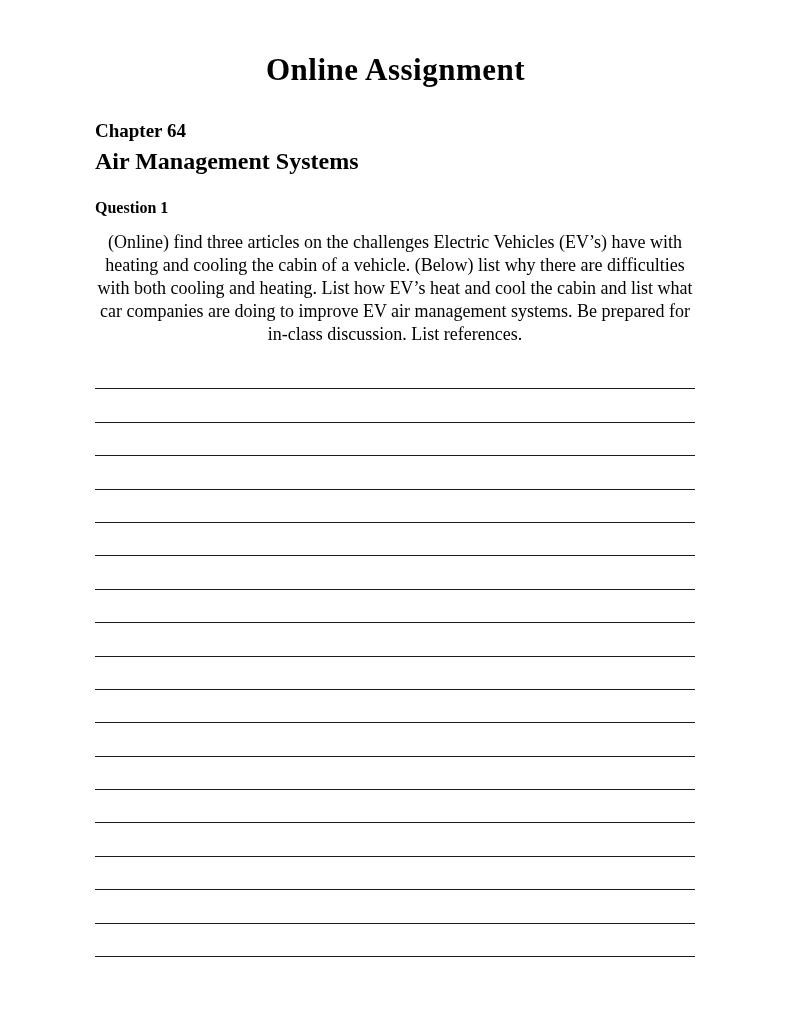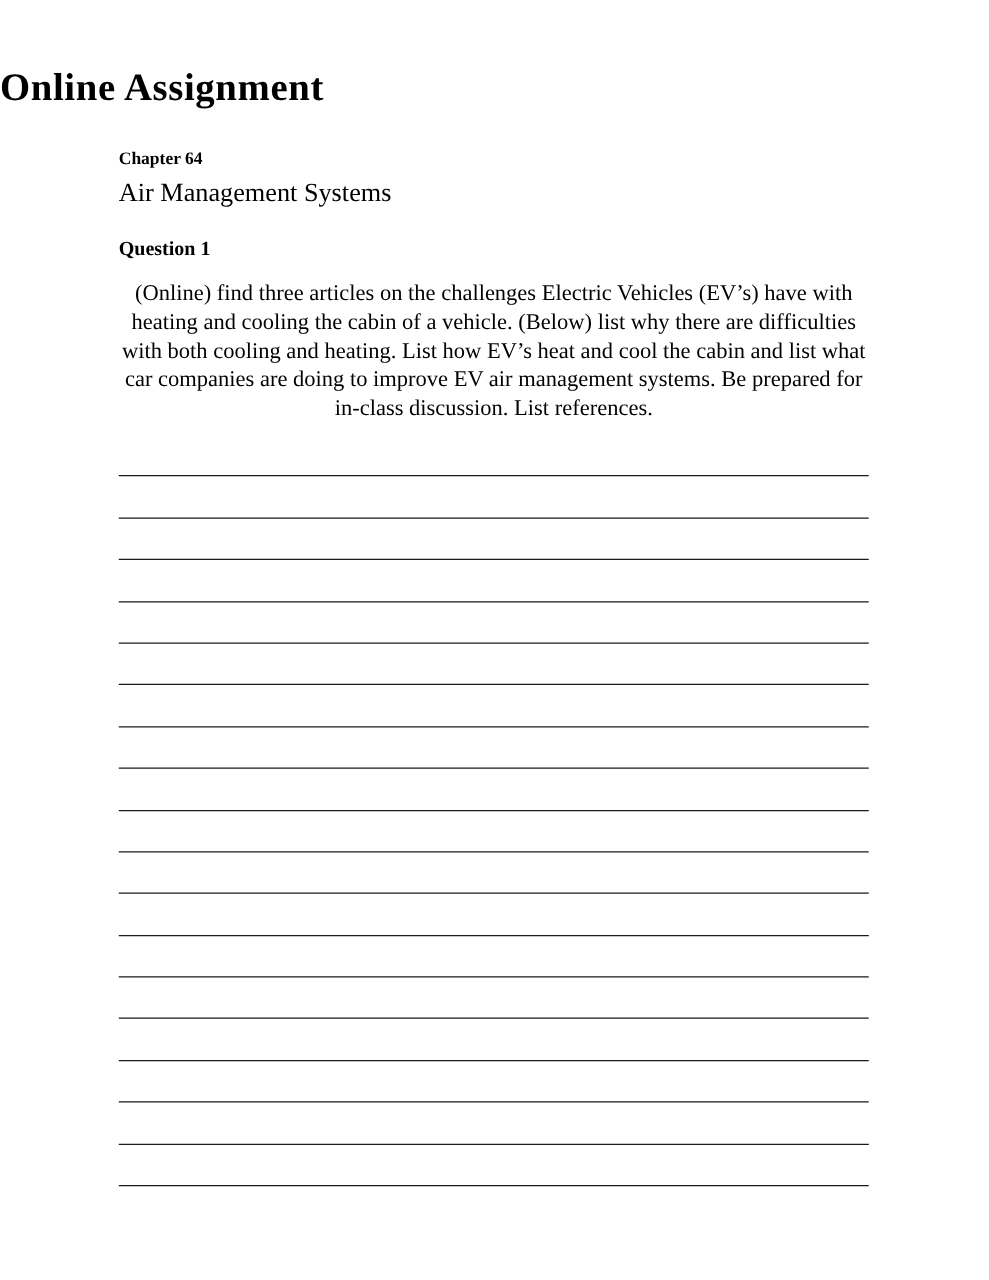--- a/index.html
+++ b/index.html
@@ -13,37 +13,38 @@
     height: 1024px;
     margin: 0 auto;
     background: #ffffff;
     font-family: "Liberation Serif", serif;
     color: #000000;
     overflow: hidden;
   }
   .title {
     margin: 0;
     padding-top: 52px;
+    text-align: center;
     font-size: 31px;
     font-weight: bold;
     letter-spacing: 0.5px;
   }
   .content {
     margin: 0 95px 0 95px;
     width: 600px;
   }
   .chapter-heading {
     margin: 32px 0 0 0;
-    font-size: 14px;
+    font-size: 19px;
     font-weight: bold;
   }
   .chapter-subtitle {
     margin: 6px 0 0 0;
-    font-size: 21px;
-    font-weight: normal;
+    font-size: 24px;
+    font-weight: bold;
   }
   .question-label {
     margin: 24px 0 0 0;
     font-size: 16px;
     font-weight: bold;
   }
   .instructions {
     margin: 14px 0 0 0;
     font-size: 18px;
     line-height: 23px;

